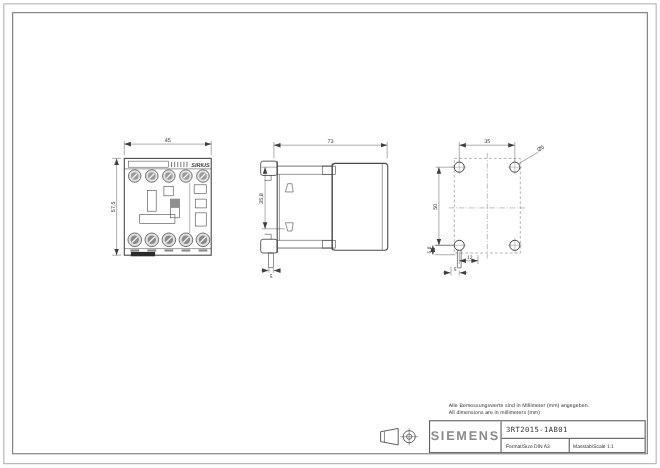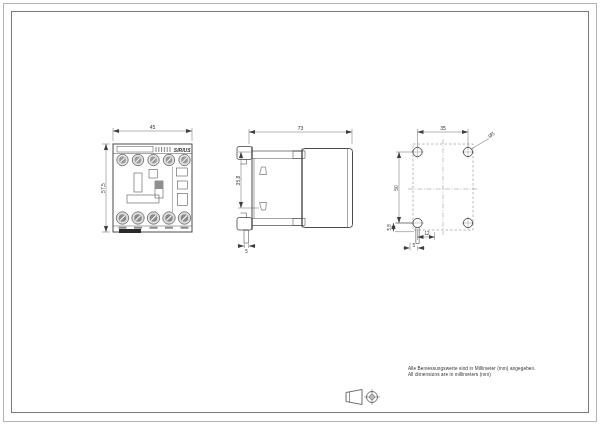--- a/index.html
+++ b/index.html
@@ -275,13 +275,23 @@
       <line x1="364" y1="397" x2="380" y2="397" stroke-width="0.45"></line>
       <line x1="372" y1="389" x2="372" y2="405" stroke-width="0.45"></line>
     </g>
   </svg>
 
   <div class="notes">
     <div>Alle Bemessungswerte sind in Millimeter (mm) angegeben.</div>
     <div>All dimensions are in millimeters (mm)</div>
   </div>
 
+  <div class="tblock">
+    <div class="t-brand">SIEMENS</div>
+    <div class="t-right">
+      <div class="t-pn">3RT2015-1AB01</div>
+      <div class="t-row2">
+        <div class="t-fmt">Format/Size DIN A3</div>
+        <div class="t-scale">Masstab/Scale 1:1</div>
+      </div>
+    </div>
+  </div>
 </div>
 
 </body></html>

